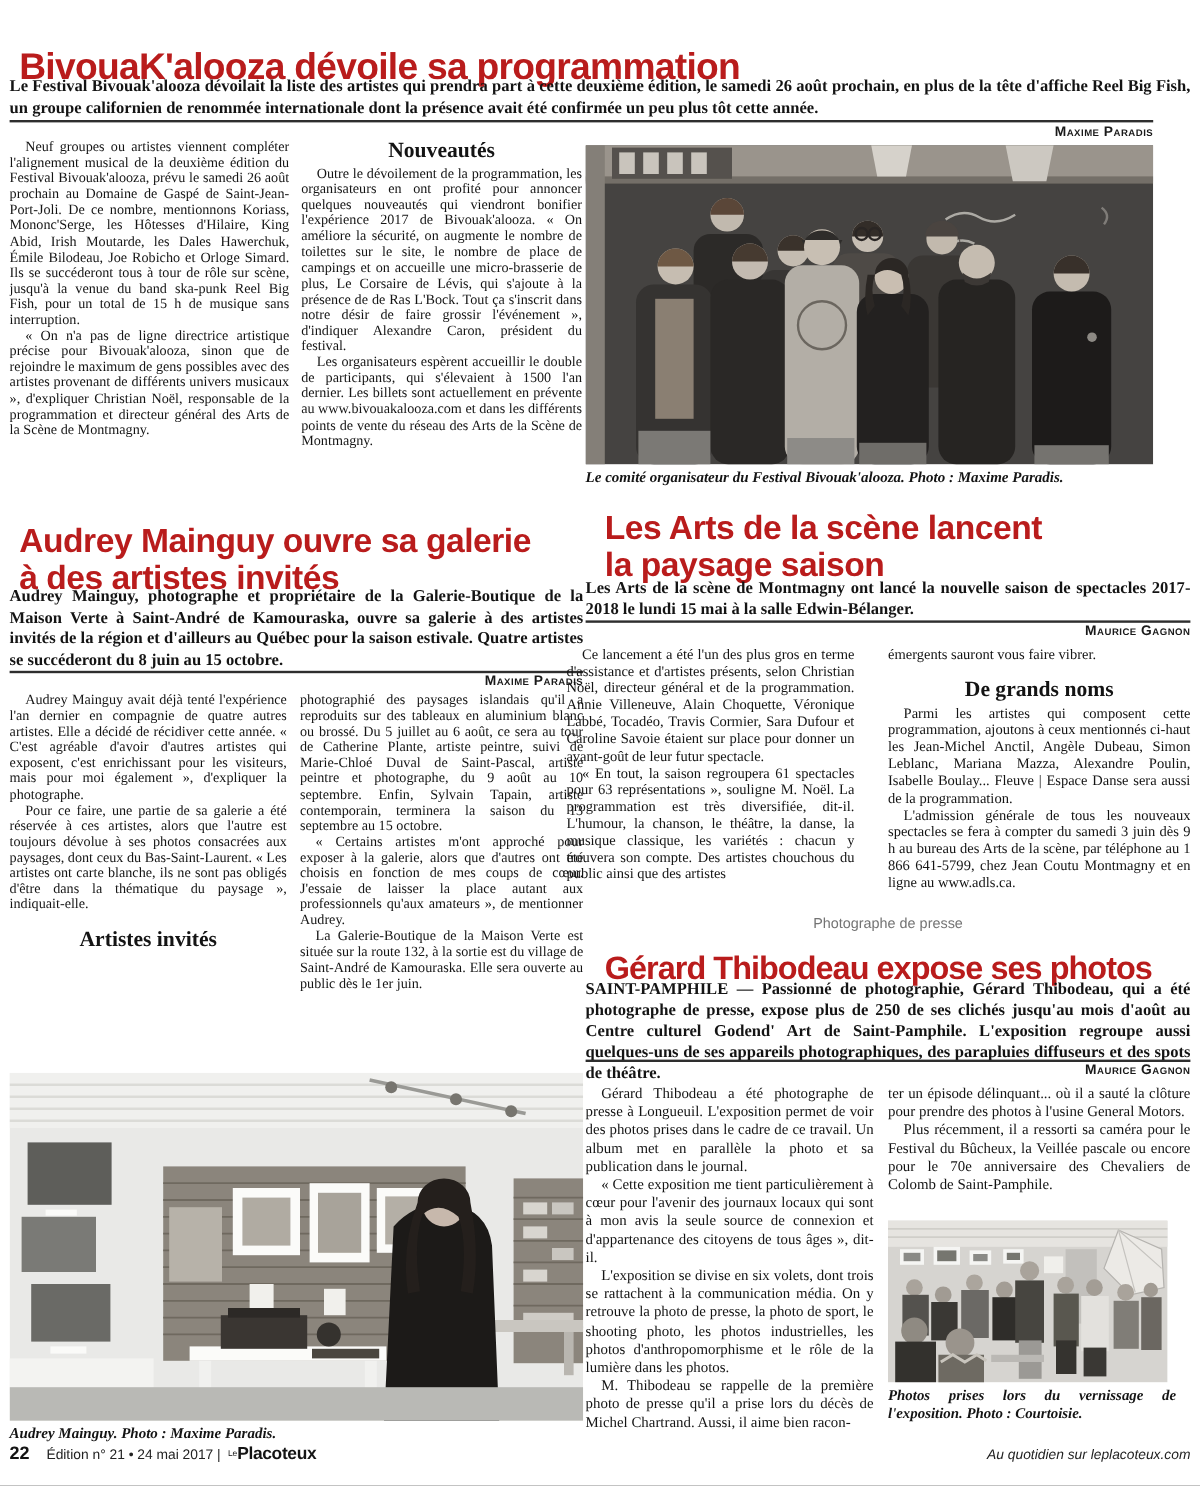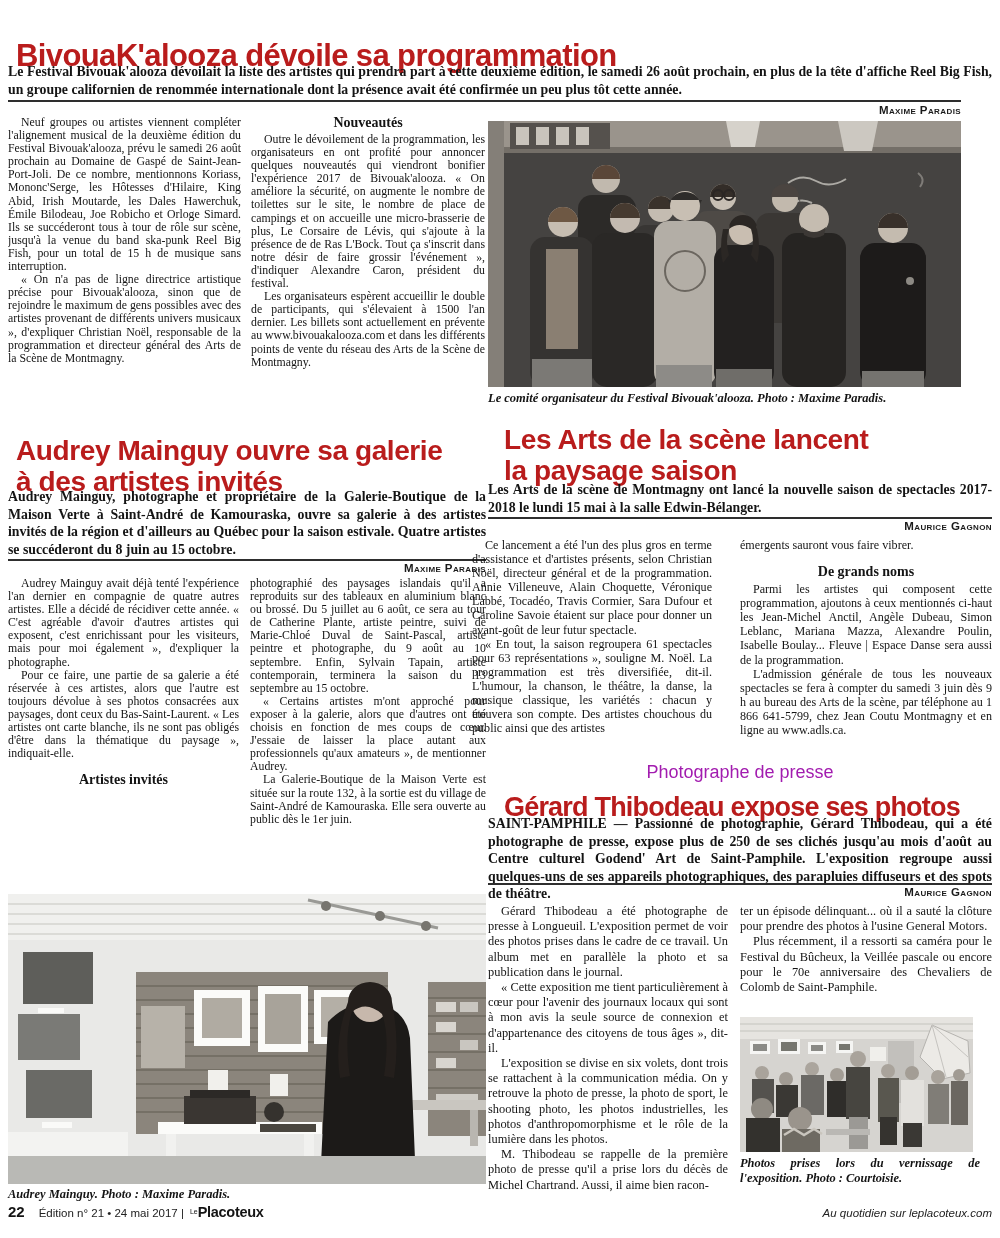--- a/index.html
+++ b/index.html
@@ -15,24 +15,24 @@
   .rule{height:2px;background:#2e2e2e;}
   .byline{font-family:"Liberation Sans",sans-serif;font-weight:700;font-variant:small-caps;
           font-size:11.5px;letter-spacing:0.4px;text-align:right;color:#1a1a1a;}
   .bodytext{text-align:justify;}
   .bodytext p{margin:0;}
   .lh-s p{font-size:11.8px;line-height:13.1px;}
   .lh-m p{font-size:12.1px;line-height:14.1px;}
   .lh-l p{font-size:12.4px;line-height:15.2px;}
   .para{text-indent:13px;}
   .noindent{text-indent:0;}
-  .subhead{font-weight:700;font-size:14px;text-align:center;margin:3px 0 2px;}
+  .subhead{font-weight:700;font-size:18px;text-align:center;margin:3px 0 2px;}
   .caption{font-style:italic;font-weight:700;font-size:12.5px;line-height:1.25;
            text-align:justify;margin:0;}
-  .kicker{font-family:"Liberation Sans",sans-serif;font-size:18px;text-align:center;color:#a21caf;}
+  .kicker{font-family:"Liberation Sans",sans-serif;font-size:12px;text-align:center;color:#737373;}
   .photo svg{display:block;}
   .footer{display:flex;justify-content:space-between;align-items:baseline;
           font-family:"Liberation Sans",sans-serif;}
   .pgnum{font-weight:700;font-size:15px;}
   .ed{font-size:11.5px;color:#222;margin-left:14px;}
   .brand{margin-left:6px;white-space:nowrap;}
   .brand-le{font-size:7px;vertical-align:3px;}
   .brand-name{font-size:14.5px;font-weight:700;letter-spacing:-0.3px;}
   .tagline{font-style:italic;font-size:11.5px;color:#222;}
 </style>

